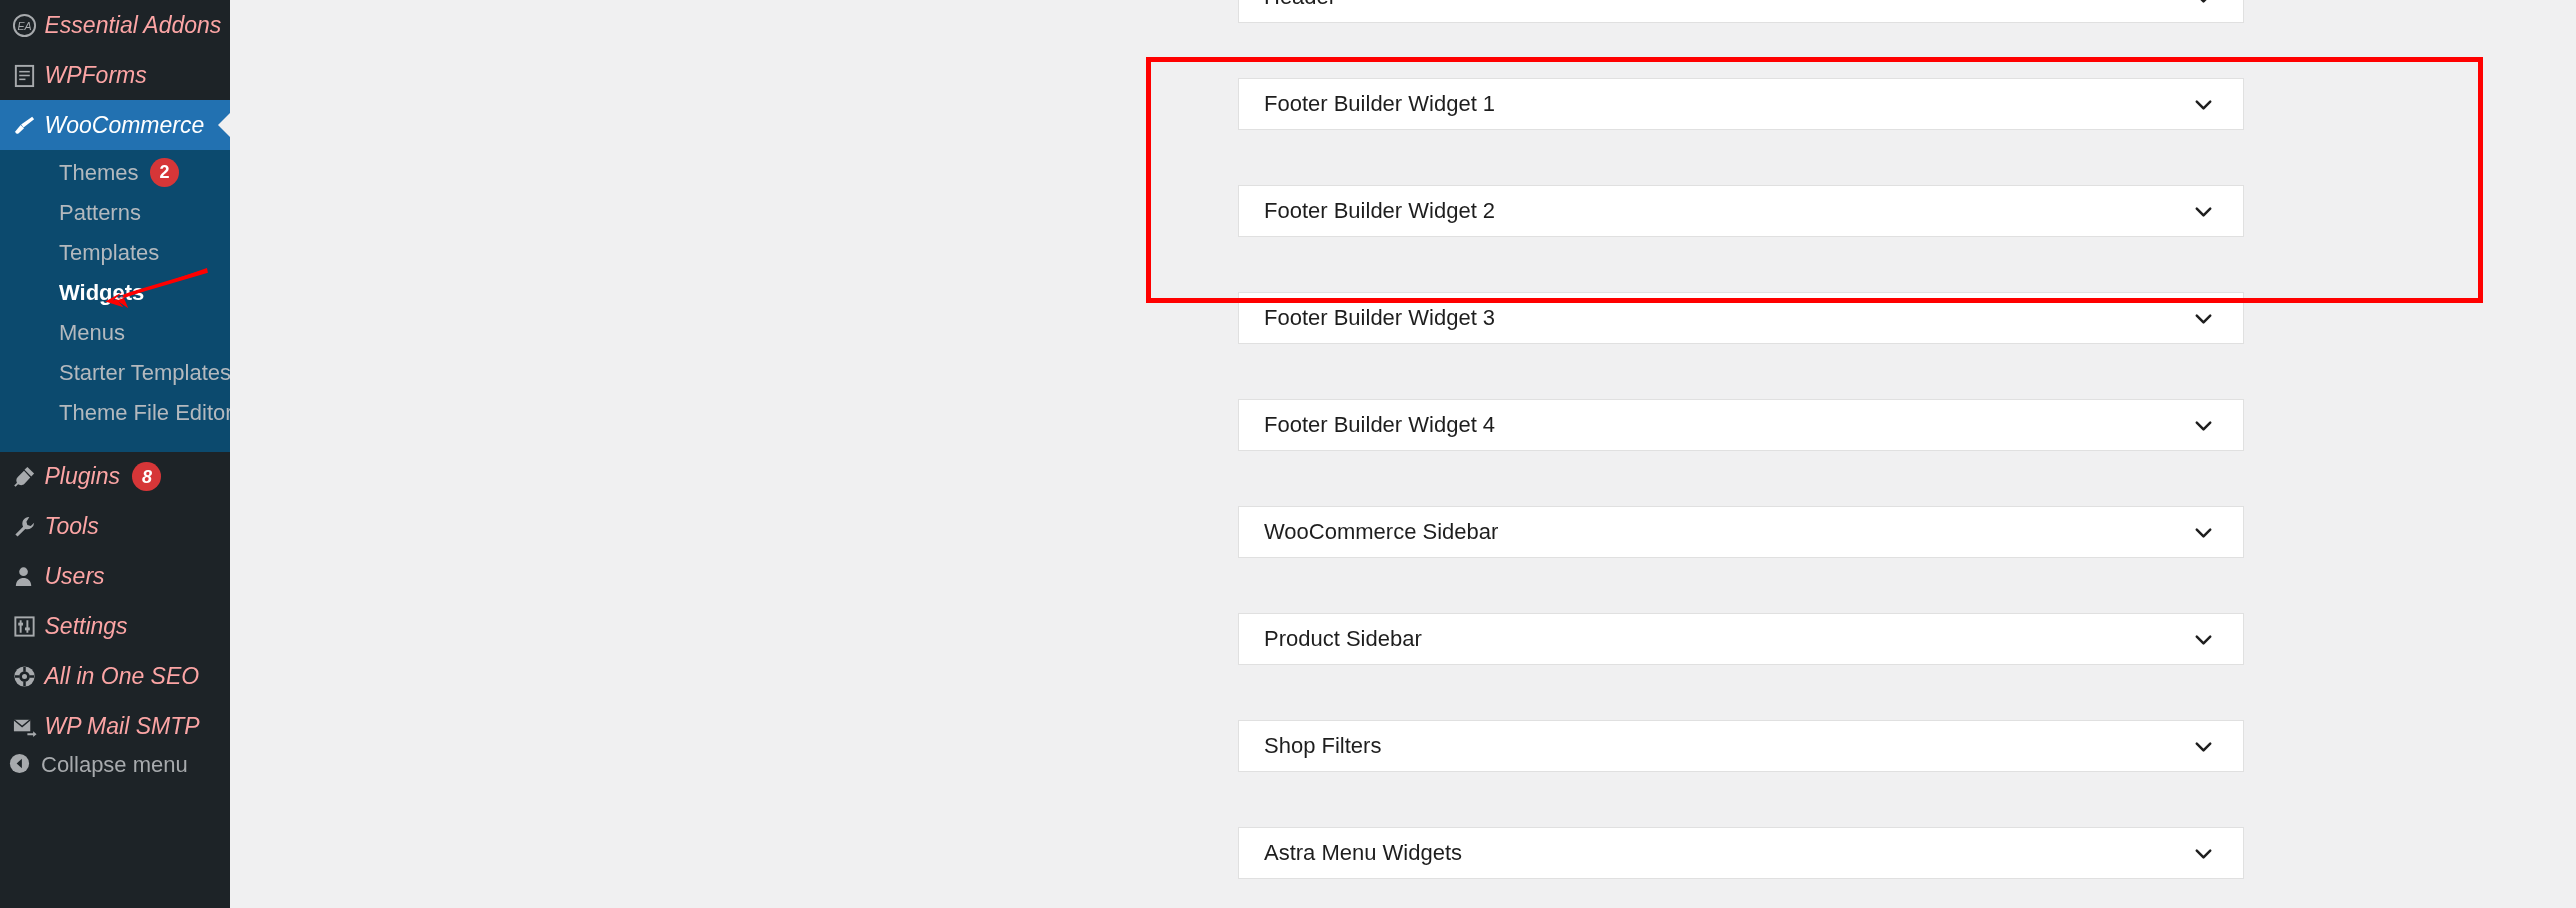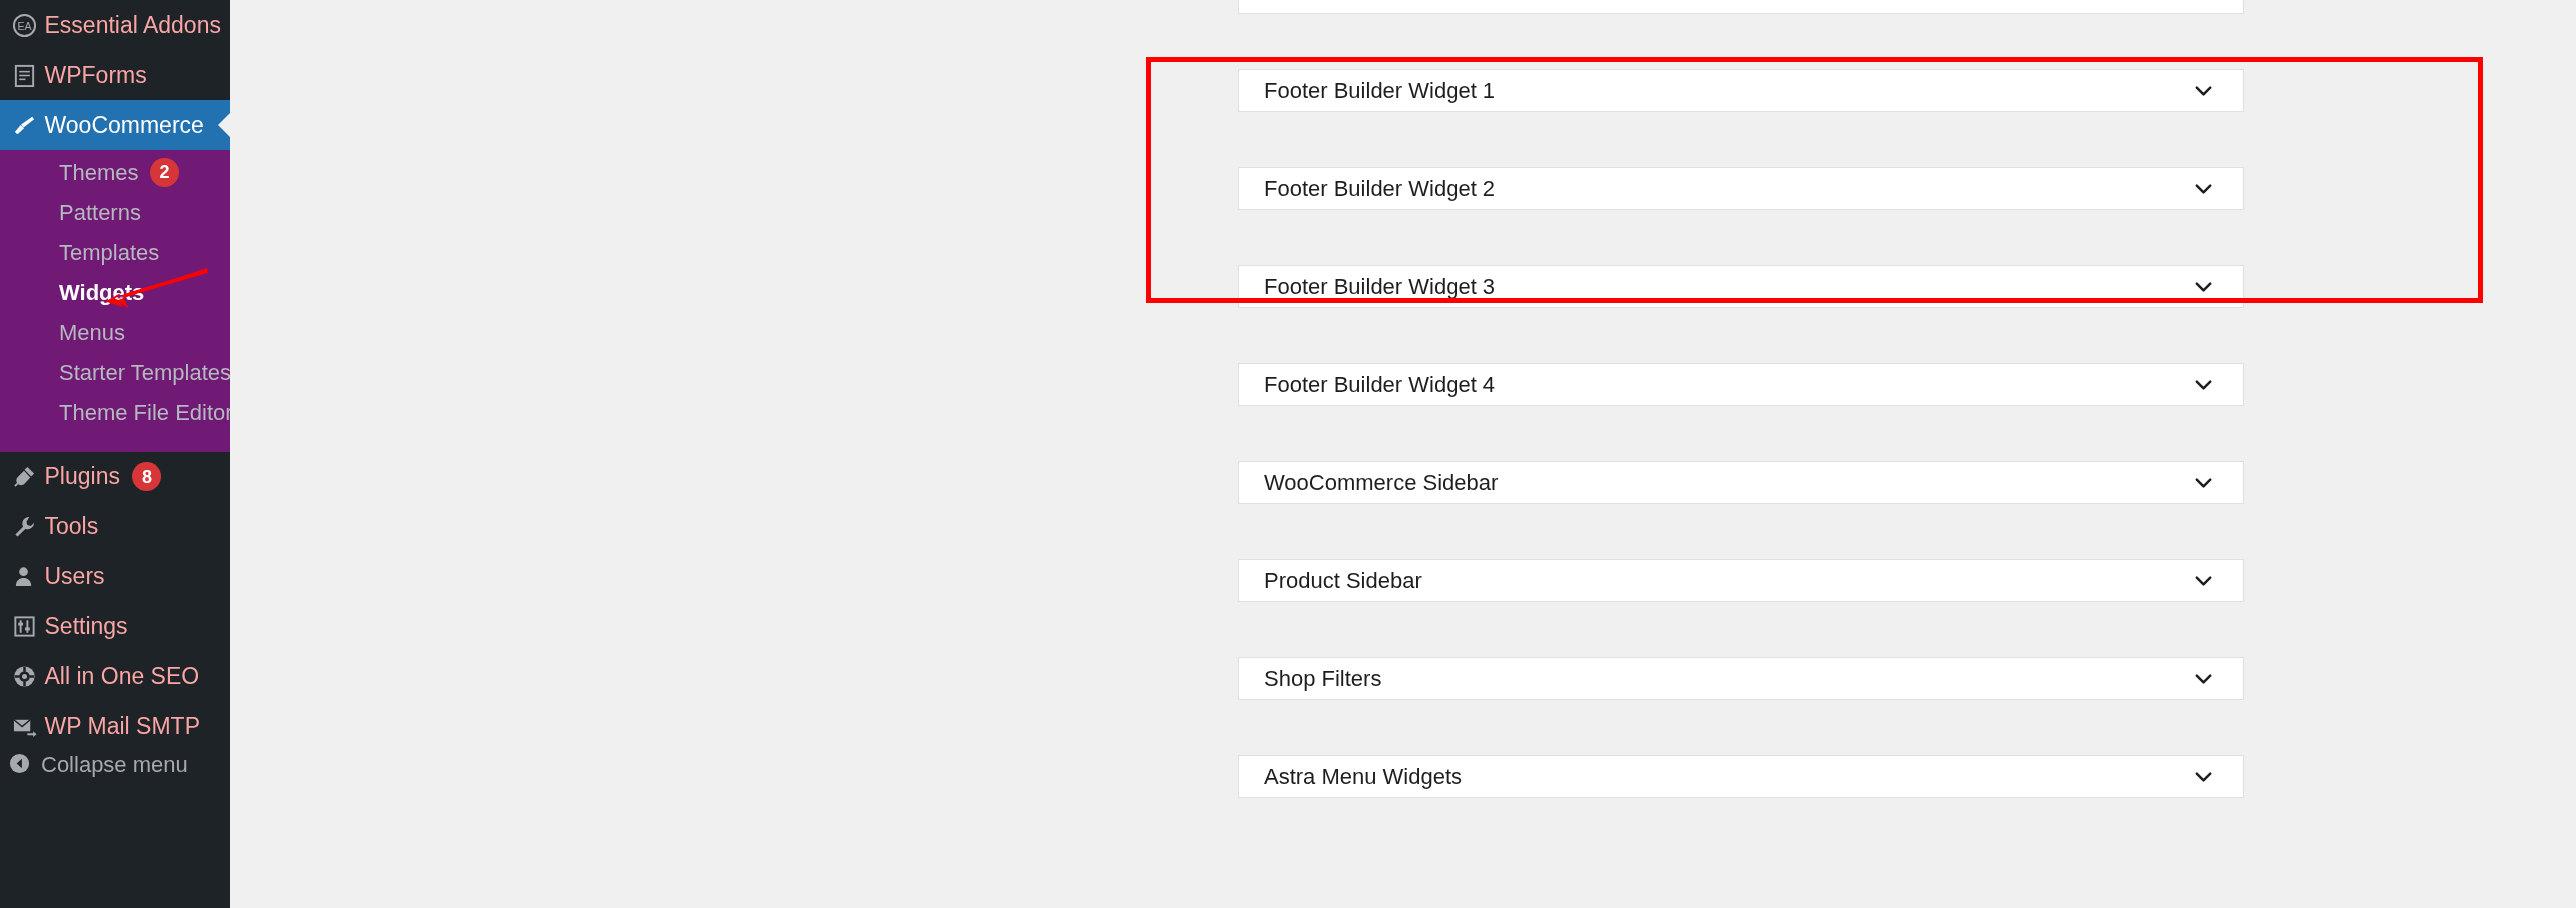--- a/index.html
+++ b/index.html
@@ -28,20 +28,21 @@
   .menu-top {
     position: relative;
     display: flex;
     align-items: center;
     height: 50px;
     padding-left: 11.5px;
     color: #f0f0f1;
     font-size: 23px;
     line-height: 1;
     cursor: pointer;
+    font-style: italic;
   }
   .menu-top .mt-icon {
     width: 33px;
     min-width: 33px;
     display: flex;
     align-items: center;
     justify-content: flex-start;
     color: #a7aaad;
   }
   .menu-top .mt-label {
@@ -80,21 +81,21 @@
     border-radius: 14.4px;
     background: #d63638;
     color: #fff;
     font-size: 18px;
     line-height: 1;
     font-weight: 600;
   }
 
   
   #submenu {
-    background: #701a75;
+    background: #0c4a6e;
     padding: 2.9px 0 19px 0;
   }
   .submenu-item {
     display: flex;
     align-items: center;
     padding: 0 0 0 59px;
     height: 40px;
     color: #b4b9be;
     font-size: 22px;
     white-space: nowrap;
@@ -147,21 +148,21 @@
   .widgets-column {
     position: absolute;
     left: 1008px;       
     top: 0;
     width: 1006px;      
   }
 
   .widget-panel {
     background: #fff;
     border: 1px solid #e0e0e0;
-    height: 43px;
+    height: 52px;
     display: flex;
     align-items: center;
     justify-content: space-between;
     padding: 0 25px 0 25px;
     margin-bottom: 55px;
     cursor: pointer;
   }
   .widget-panel .wp-title {
     font-size: 22px;
     color: #1e1e1e;

